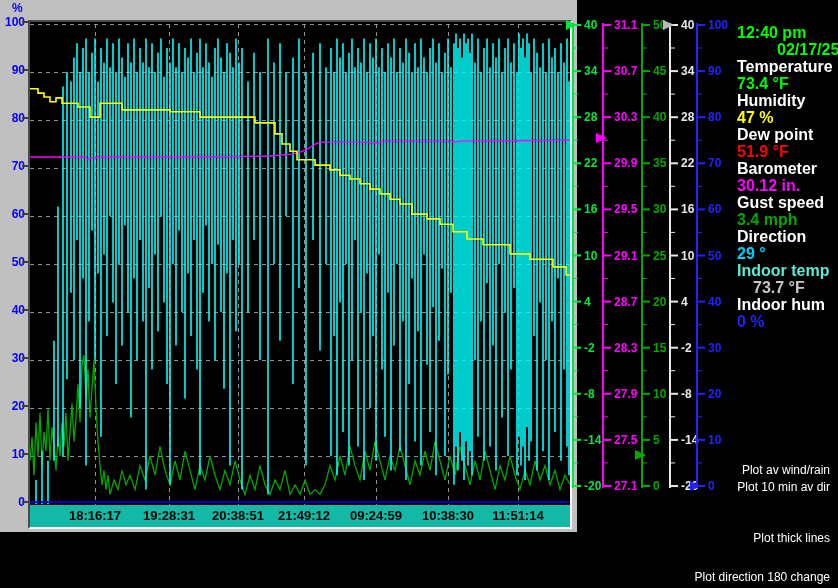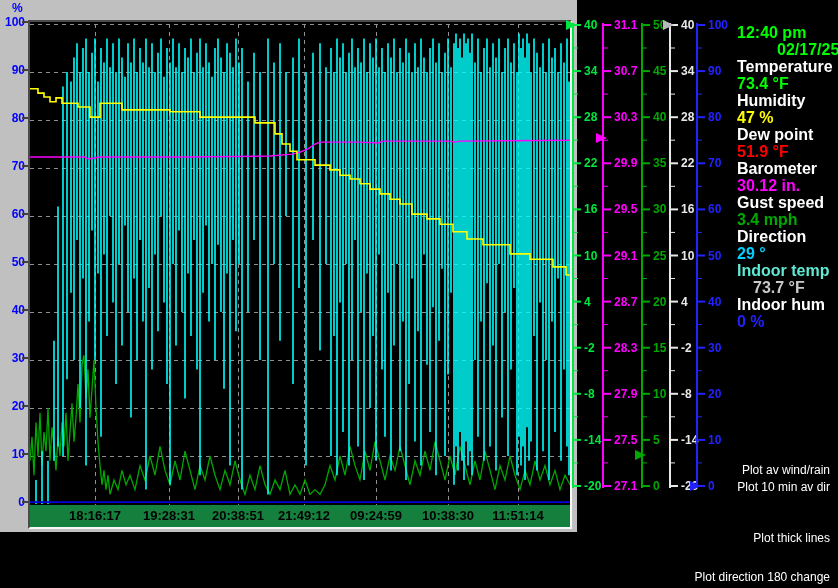--- a/index.html
+++ b/index.html
@@ -6,21 +6,21 @@
     font-family:"Liberation Sans",sans-serif;}
   #screen{position:relative;width:838px;height:588px;background:#000;}
   
   #chart-widget{position:absolute;left:0;top:0;width:577px;height:532px;background:#c0c0c0;}
   #pct-unit{position:absolute;left:12px;top:1px;width:20px;color:#0000ff;font-size:12px;font-weight:bold;}
   .yl{position:absolute;left:0;width:25px;text-align:right;color:#0000ff;font-size:12px;font-weight:bold;line-height:14px;}
   .ytick{position:absolute;left:22px;width:6px;height:2px;background:#404040;}
   #plot-frame{position:absolute;left:28px;top:20px;width:540px;height:505px;background:#000;
     border-top:2px solid #4a4a4a;border-left:2px solid #4a4a4a;border-right:2px solid #f8f8f8;border-bottom:2px solid #f8f8f8;}
   #plot-svg{position:absolute;left:0;top:2px;}
-  #time-strip{position:absolute;left:0;top:483px;width:540px;height:22px;background:#15803d;}
+  #time-strip{position:absolute;left:0;top:483px;width:540px;height:22px;background:#14b8a6;}
   .tl{position:absolute;top:3px;width:70px;text-align:center;color:#000;font-size:13px;font-weight:600;}
   
   #axes-svg{position:absolute;left:560px;top:0;}
   
   #readings{position:absolute;left:737px;top:24px;width:100px;}
   .rrow{height:17px;line-height:17px;font-size:16px;font-weight:bold;white-space:nowrap;}
   
   .opt{position:absolute;right:8px;color:#ffffff;font-size:12px;white-space:nowrap;text-align:left;}
   #opt1{top:463px;} #opt2{top:480px;} #opt3{top:531px;} #opt4{top:570px;margin-left:26px;}
 </style>

